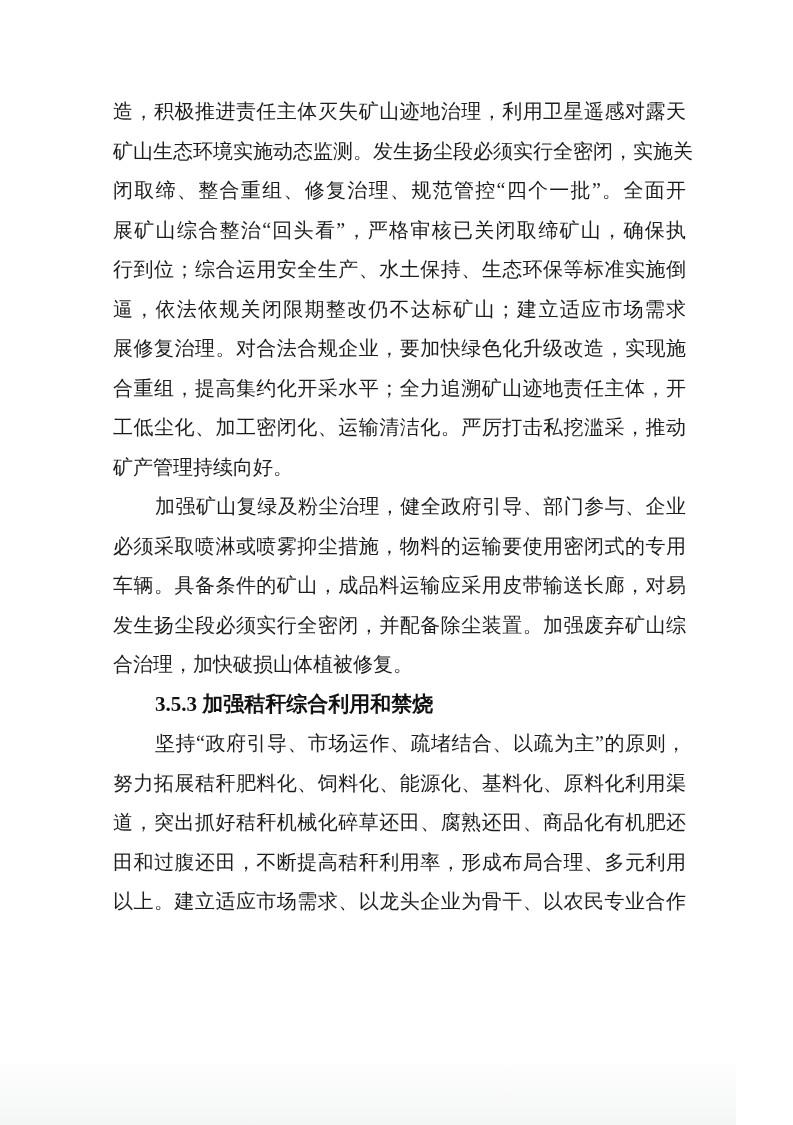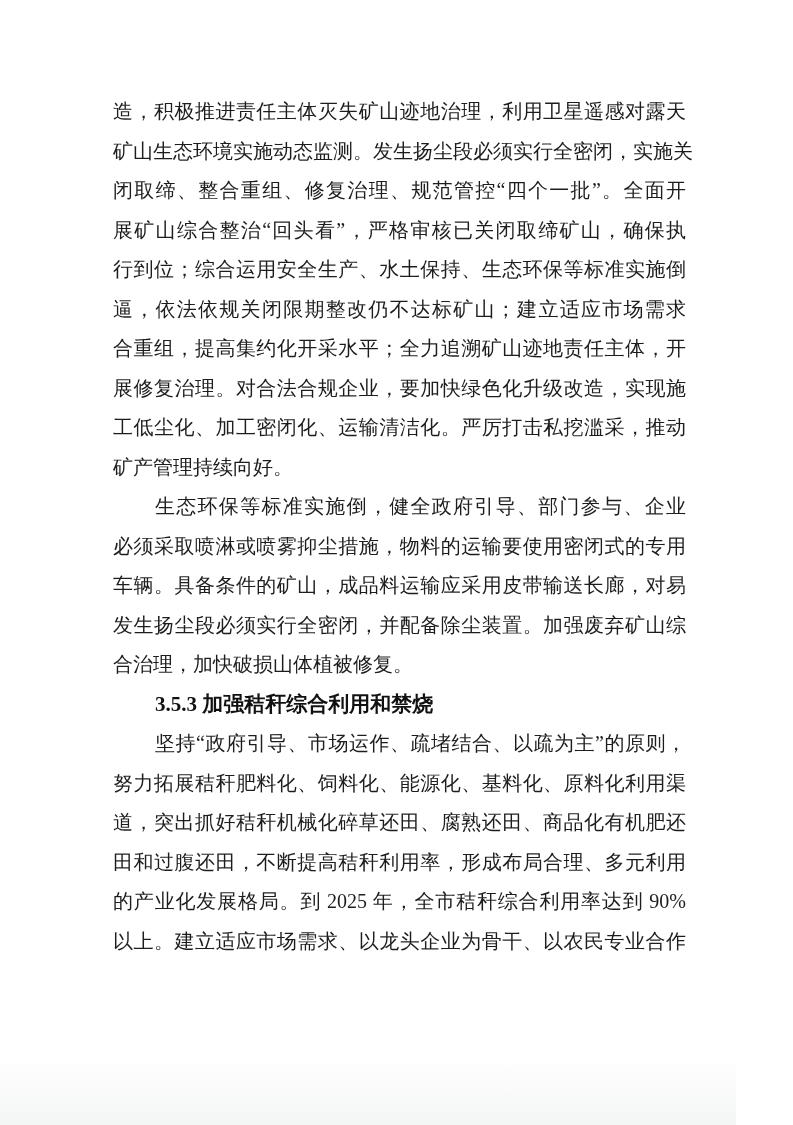--- a/index.html
+++ b/index.html
@@ -49,35 +49,34 @@
 
 <div class="page">
   <div class="content" id="doc-content">
       <div class="para">
         <div class="line">造，积极推进责任主体灭失矿山迹地治理，利用卫星遥感对露天</div>
         <div class="line">矿山生态环境实施动态监测。发生扬尘段必须实行全密闭，实施关</div>
         <div class="line">闭取缔、整合重组、修复治理、规范管控“四个一批”。全面开</div>
         <div class="line">展矿山综合整治“回头看”，严格审核已关闭取缔矿山，确保执</div>
         <div class="line">行到位；综合运用安全生产、水土保持、生态环保等标准实施倒</div>
         <div class="line">逼，依法依规关闭限期整改仍不达标矿山；建立适应市场需求</div>
+        <div class="line">展修复治理。对合法合规企业，要加快绿色化升级改造，实现施</div>
         <div class="line">合重组，提高集约化开采水平；全力追溯矿山迹地责任主体，开</div>
-        <div class="line">展修复治理。对合法合规企业，要加快绿色化升级改造，实现施</div>
         <div class="line">工低尘化、加工密闭化、运输清洁化。严厉打击私挖滥采，推动</div>
         <div class="line no-just">矿产管理持续向好。</div>
       </div>
       <div class="para">
-        <div class="line indent">生态环保等标准实施倒，健全政府引导、部门参与、企业</div>
+        <div class="line indent">加强矿山复绿及粉尘治理，健全政府引导、部门参与、企业</div>
         <div class="line">必须采取喷淋或喷雾抑尘措施，物料的运输要使用密闭式的专用</div>
         <div class="line">车辆。具备条件的矿山，成品料运输应采用皮带输送长廊，对易</div>
         <div class="line">发生扬尘段必须实行全密闭，并配备除尘装置。加强废弃矿山综</div>
         <div class="line no-just">合治理，加快破损山体植被修复。</div>
       </div>
       <div class="heading">3.5.3 加强秸秆综合利用和禁烧</div>
       <div class="para">
         <div class="line indent">坚持“政府引导、市场运作、疏堵结合、以疏为主”的原则，</div>
         <div class="line">努力拓展秸秆肥料化、饲料化、能源化、基料化、原料化利用渠</div>
         <div class="line">道，突出抓好秸秆机械化碎草还田、腐熟还田、商品化有机肥还</div>
         <div class="line">田和过腹还田，不断提高秸秆利用率，形成布局合理、多元利用</div>
-        <div class="line">的产业化发展格局。到 2025 年，全市秸秆综合利用率达到 90%</div>
         <div class="line">以上。建立适应市场需求、以龙头企业为骨干、以农民专业合作</div>
       </div>
     </div>
 </div>
 
 </body></html>

